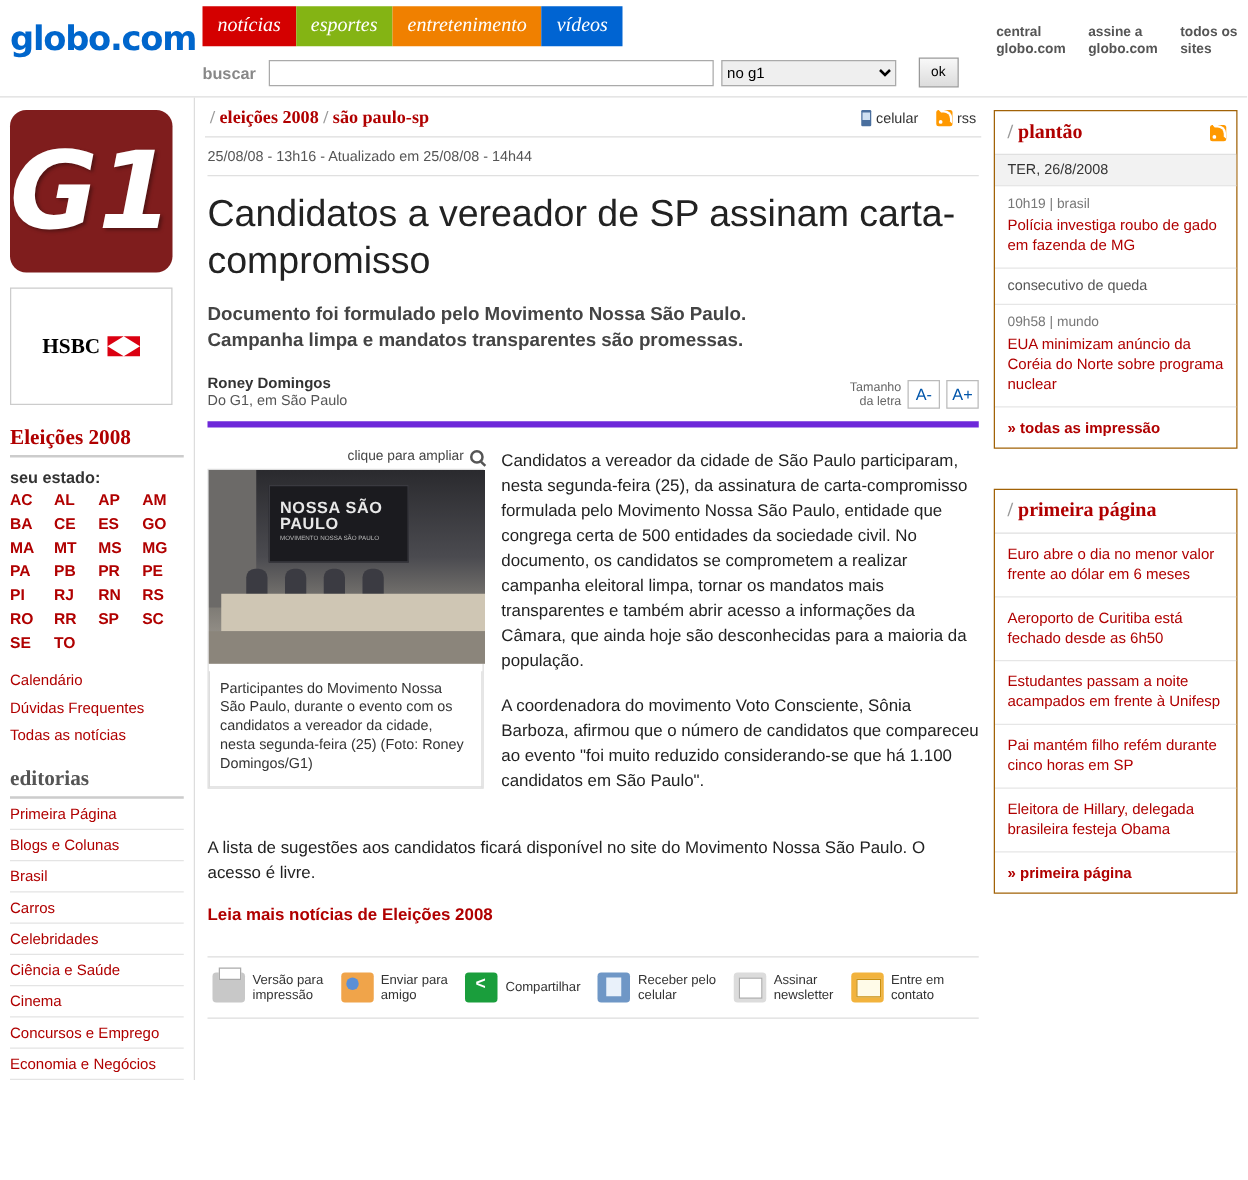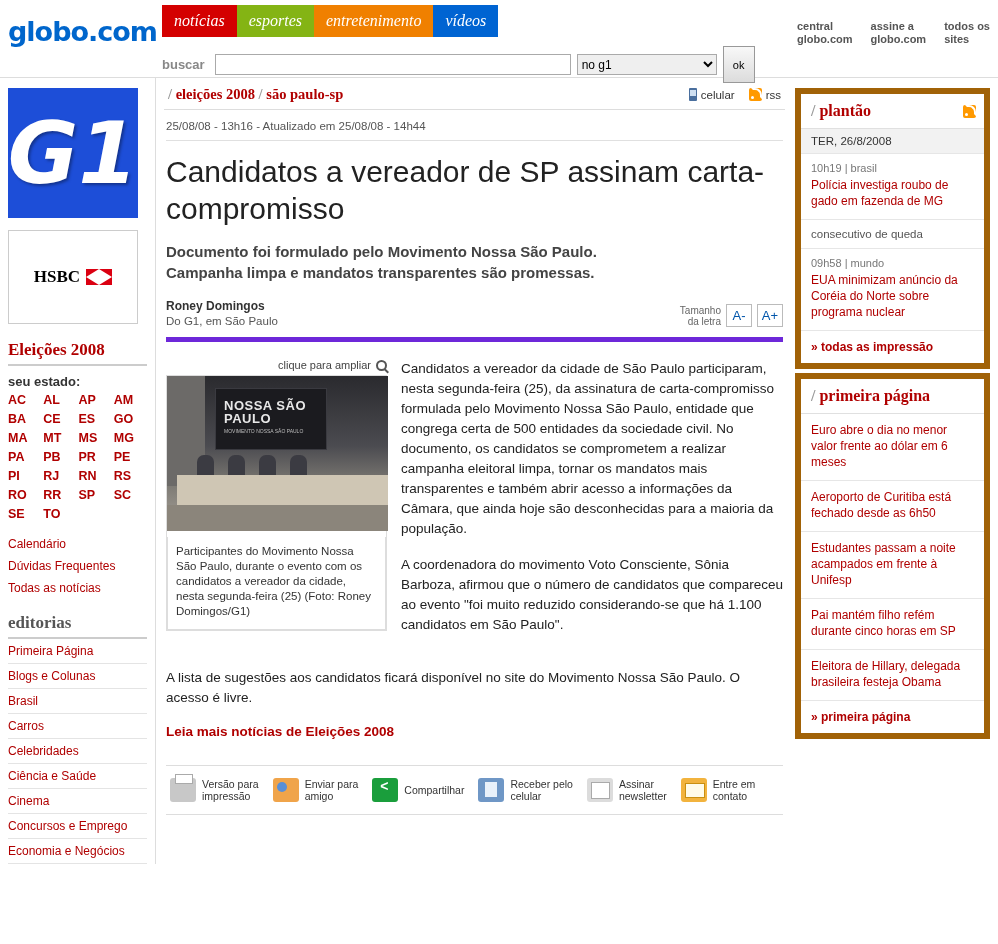--- a/index.html
+++ b/index.html
@@ -70,22 +70,22 @@
     font-size: 12px;
     padding: 2px 4px;
   }
   .search-select {
     margin-left: 6px;
     width: 140px; height: 21px;
     border: 1px solid #aaa;
     font-size: 12px;
   }
   .search-ok {
-    margin-left: 6px;
-    width: 32px; height: 37px;
+    margin-left: 18px;
+    width: 32px; height: 24px;
     border: 1px solid #999;
     background: linear-gradient(#f8f8f8,#dcdcdc);
     font-size: 11px;
     cursor: pointer;
   }
   .corner-links {
     position: absolute;
     right: 8px; top: 20px;
     display: flex;
     gap: 18px;
@@ -117,30 +117,31 @@
   }
   .col-right {
     width: 203px;
     flex: none;
     padding: 10px 8px 0 0;
   }
 
   
   .g1-logo {
     width: 130px; height: 130px;
-    background: #1d4ed8;
+    background: #7f1d1d;
     color: #fff;
     font-size: 86px;
     font-weight: bold;
     font-style: italic;
     display: flex;
     align-items: center;
     justify-content: center;
     font-family: "DejaVu Sans", sans-serif;
     text-shadow: 2px 2px 3px rgba(0,0,0,.35);
+    border-radius: 13px;
   }
   .ad-box {
     margin-top: 12px;
     width: 130px; height: 94px;
     border: 1px solid #ccc;
     display: flex;
     align-items: center;
     justify-content: center;
     gap: 6px;
   }
@@ -519,22 +520,22 @@
   }
   .ico-mail { background: #f2b33d; border-radius: 3px; }
   .ico-mail:after {
     content: ""; position: absolute; left: 4px; top: 5px;
     width: 18px; height: 13px; background: #fffbe8;
     border: 1px solid #c98f10;
   }
 
   
   .r-box {
-    border: 6px solid #a16207;
-    margin-bottom: 4px;
+    border: 1px solid #a16207;
+    margin-bottom: 32px;
     background: #fff;
   }
   .r-head {
     display: flex;
     align-items: center;
     justify-content: space-between;
     padding: 8px 8px 8px 10px;
     border-bottom: 1px solid #e0e0e0;
   }
   .r-head .t {

